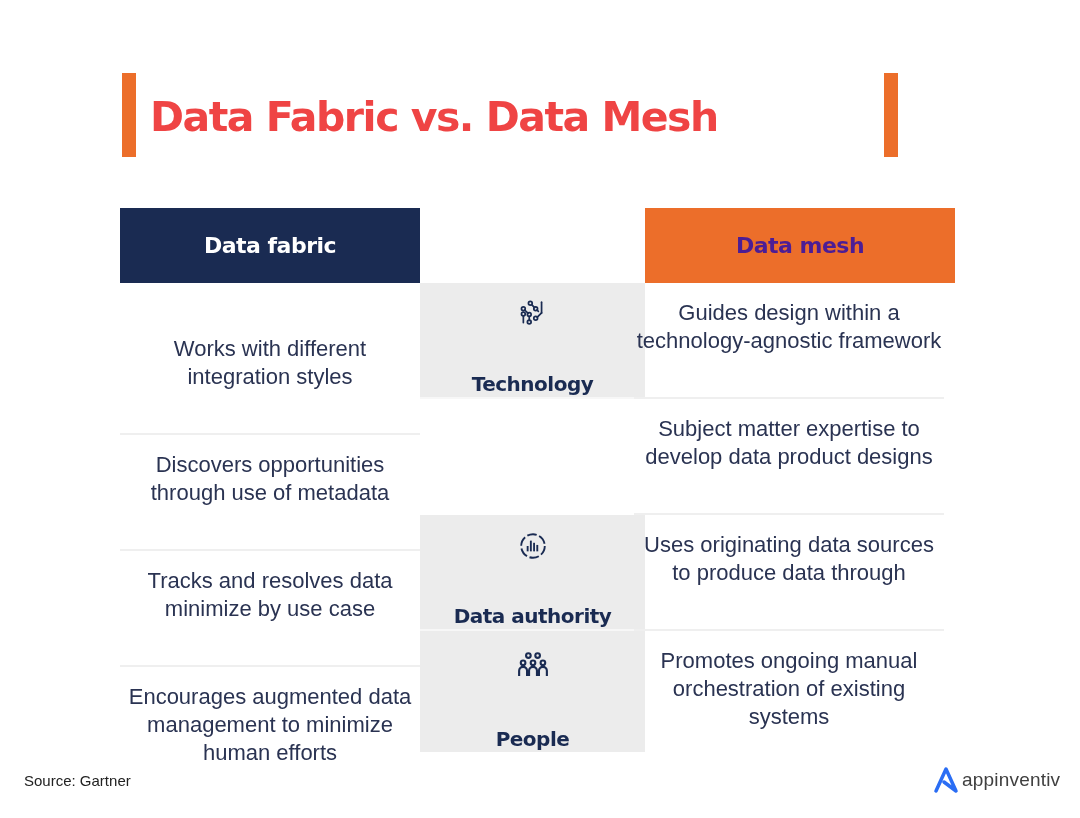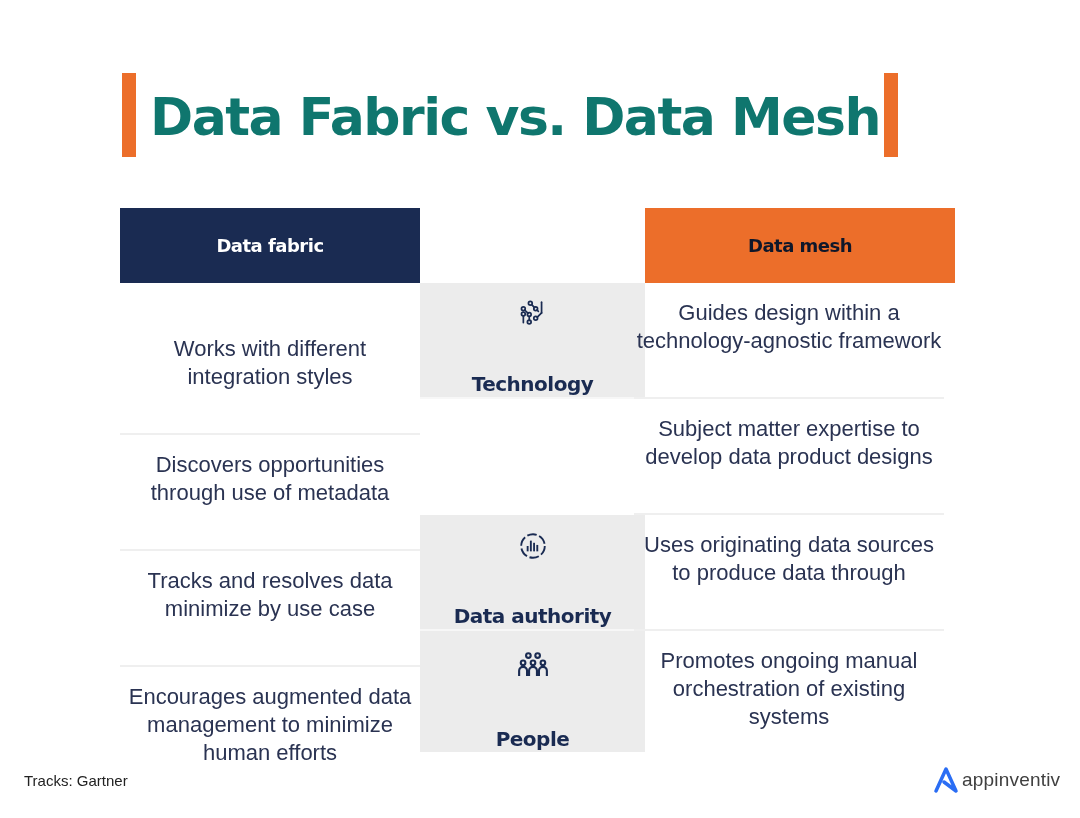--- a/index.html
+++ b/index.html
@@ -3,27 +3,27 @@
 <meta charset="utf-8">
 <style>
   * { box-sizing: border-box; margin: 0; padding: 0; }
   html, body { width: 1080px; height: 818px; background: #ffffff; overflow: hidden; }
   body { position: relative; font-family: "Liberation Sans", sans-serif; color: #1c2a4e; }
 
   .title-bar { position: absolute; top: 73px; width: 14px; height: 84px; background: #ec6e2a; }
   .title-bar.left { left: 122px; }
   .title-bar.right { left: 884px; }
   .title { position: absolute; left: 150px; top: 80px; width: 725px; height: 75px;
-    font-family: "DejaVu Sans", sans-serif; font-weight: bold; font-size: 52px;
-    letter-spacing: -1.5px; color: #0f766e; line-height: 75px; white-space: nowrap; text-align: center; }
+    font-family: "DejaVu Sans", sans-serif; font-weight: bold; font-size: 41px;
+    letter-spacing: -1.5px; color: #ef4444; line-height: 75px; white-space: nowrap; text-align: left; }
 
   .hdr { position: absolute; top: 208px; height: 75px; display: flex; align-items: center; justify-content: center;
-    font-family: "DejaVu Sans", sans-serif; font-weight: bold; font-size: 18px; letter-spacing: -0.5px; }
+    font-family: "DejaVu Sans", sans-serif; font-weight: bold; font-size: 22px; letter-spacing: -0.5px; }
   .hdr.fabric { left: 120px; width: 300px; background: #1a2b52; color: #ffffff; }
-  .hdr.mesh { left: 645px; width: 310px; background: #ec6e2a; color: #0f172a; }
+  .hdr.mesh { left: 645px; width: 310px; background: #ec6e2a; color: #4c1d95; }
 
   .row { position: absolute; left: 120px; width: 835px; height: 116px; }
   .row .cell { position: absolute; top: 0; height: 100%; display: flex; justify-content: center;
     text-align: center; font-size: 22px; line-height: 28px; color: #2a3352; padding-top: 16px; }
   .row .cell.left { left: 0; width: 300px; border-bottom: 2px solid #efefef; margin-top: 36px; }
   .row .cell.right { left: 514px; width: 310px; border-bottom: 2px solid #efefef; }
   .row .cell.mid { left: 300px; width: 225px; background: #ececec; flex-direction: column; align-items: center;
     padding-top: 16px; border-bottom: 2px solid #f7f7f7; gap: 36px; }
   .row:last-child .cell { border-bottom: none; }
   .mid svg { width: 56px; height: 56px; display: block; }
@@ -102,19 +102,19 @@
           <path d="M22 44 V36 a6 6 0 0 1 12 0 V44"></path>
           <path d="M37 44 V36 a6 6 0 0 1 12 0 V44"></path>
       </svg>
       <div class="lbl">People</div>
     </div>
     <div class="cell left">Encourages augmented data management to minimize human efforts</div>
     <div class="cell right">Promotes ongoing manual orchestration of existing systems</div>
   </div>
 </div>
 
-<div class="source">Tracks: Gartner</div>
+<div class="source">Source: Gartner</div>
 <div class="brand">
   <svg viewBox="0 0 28 28" fill="none" stroke="#2a6df4" stroke-width="3.5" stroke-linejoin="round" stroke-linecap="round">
     <path d="M4 25 L14 3 L24 25 L12 16"></path>
   </svg>
   <span>appinventiv</span>
 </div>
 
 </body></html>

